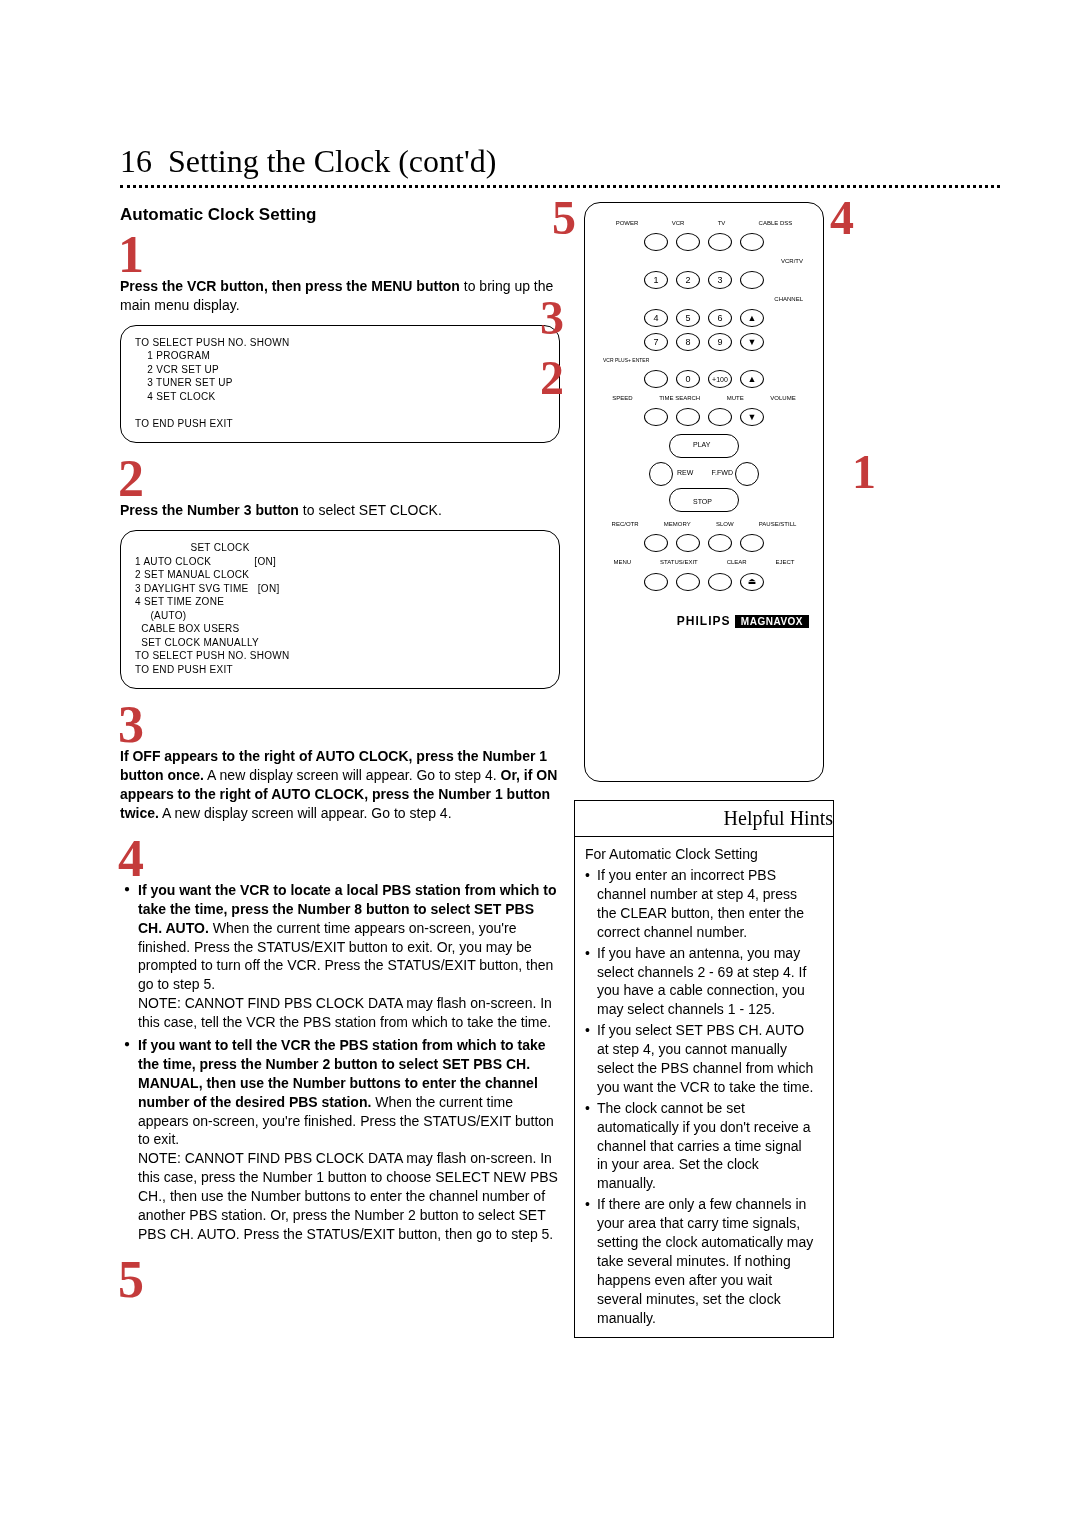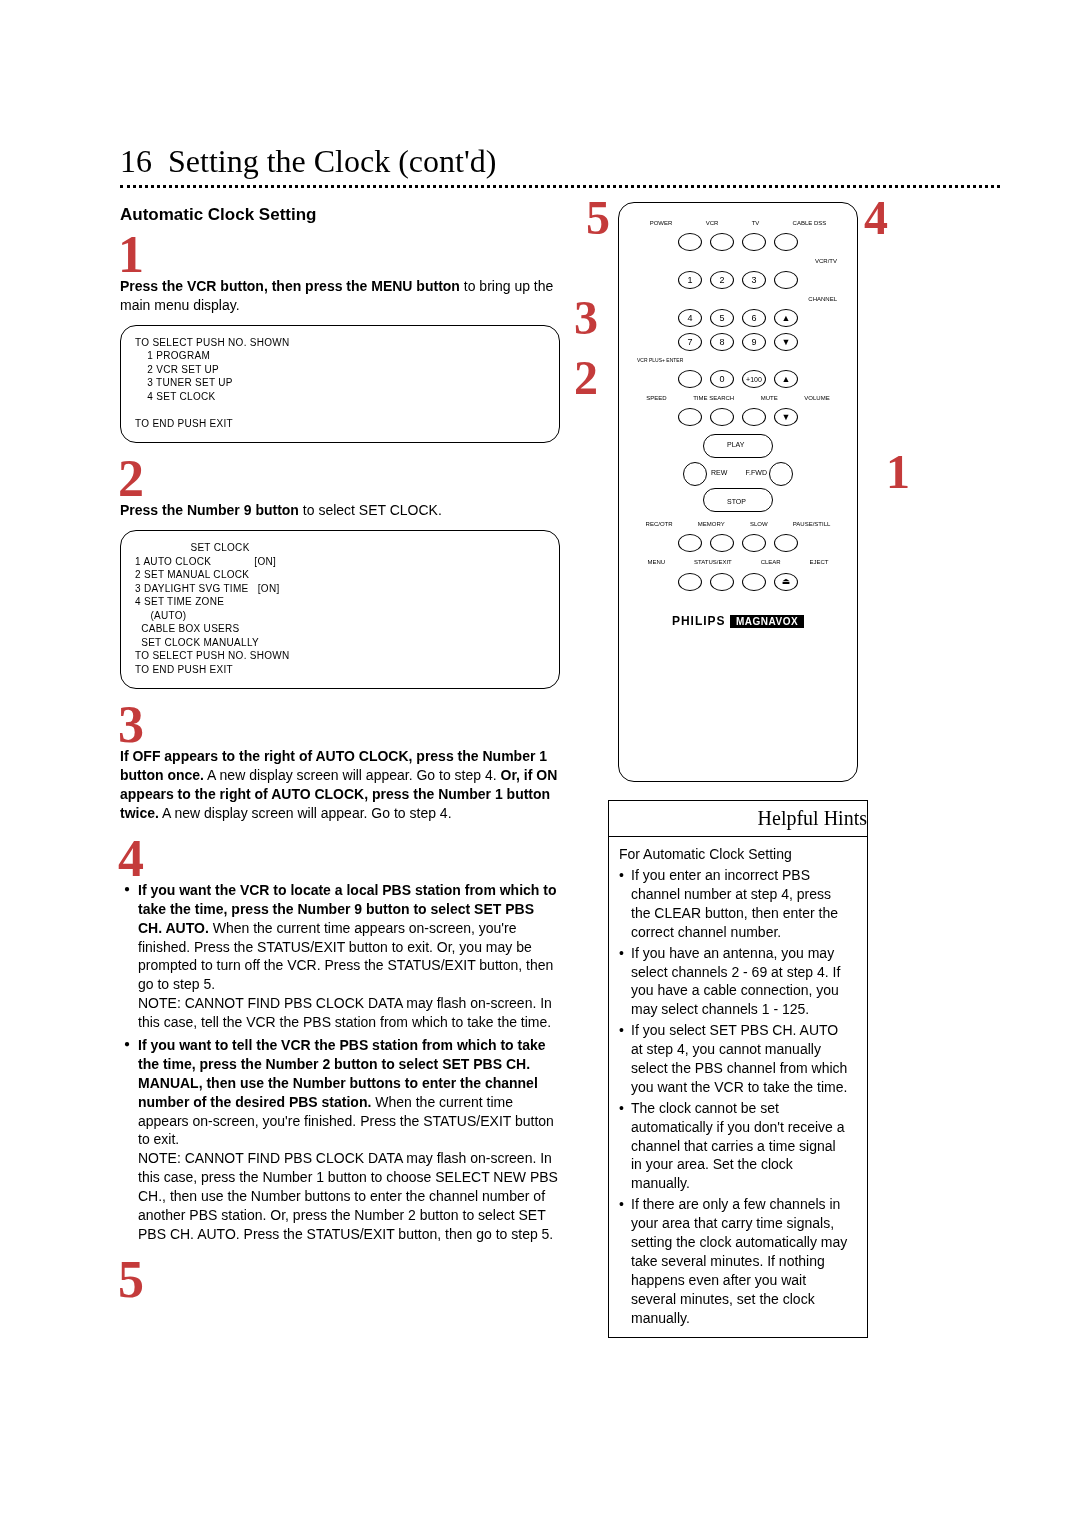--- a/index.html
+++ b/index.html
@@ -1,19 +1,19 @@
 <!DOCTYPE html>
 <html><head>
 <meta charset="utf-8">
 <style>
   *{box-sizing:border-box;margin:0;padding:0}
   body{width:1080px;height:1525px;font-family:Arial,Helvetica,sans-serif;color:#000;background:#fff;padding:140px 100px 40px 120px;position:relative;font-size:14px;line-height:1.35}
   .page-header{font-size:32px;font-weight:400;font-family:"Times New Roman",serif}
   .dotted{border:none;border-top:3px dotted #000;margin:2px 0 14px;width:880px}
-  .cols{display:flex;gap:48px;align-items:flex-start}
+  .cols{display:flex;gap:14px;align-items:flex-start}
   .left{width:440px}
   .right{width:260px;position:relative}
   .sub-head{font-weight:bold;font-size:17px;margin:2px 0 2px}
   .big-red{font-family:"Times New Roman",serif;font-size:52px;font-weight:bold;color:#c43b3b;line-height:1;margin:0 0 -4px -2px}
   .step-body{margin-top:-4px;margin-bottom:10px;font-size:14px}
   .step-body b{font-weight:bold}
   .osd{border:1px solid #000;border-radius:16px;padding:10px 14px 12px;font-size:10px;margin:8px 0 10px;font-family:Arial,sans-serif;white-space:pre;letter-spacing:.3px}
   .indent{margin-left:18px;position:relative}
   .bullet::before{content:"●";position:absolute;left:-14px;top:1px;font-size:10px}
   .note{font-size:14px}
@@ -21,21 +21,21 @@
   .rowbtn{display:flex;gap:8px;justify-content:center;margin:6px 0}
   .rbtn{border:1px solid #000;border-radius:50%;width:24px;height:18px;font-size:9px;display:flex;align-items:center;justify-content:center;background:#fff}
   .lbl-row{display:flex;justify-content:space-around;font-size:6px;margin-top:2px}
   .play-ring{margin:8px auto;width:110px;height:78px;position:relative}
   .arc{border:1px solid #000;border-radius:999px;width:70px;height:24px;position:absolute}
   .arc.top{top:0;left:20px}
   .arc.bot{bottom:0;left:20px}
   .arc.l{left:0;top:28px;width:24px;height:24px}
   .arc.r{right:0;top:28px;width:24px;height:24px}
   .ptxt{position:absolute;font-size:7px}
-  .brand{text-align:center;font-size:12px;margin-top:22px;letter-spacing:1px}
+  .brand{text-align:right;font-size:12px;margin-top:22px;letter-spacing:1px}
   .brand .box{background:#000;color:#fff;font-size:10px;padding:1px 6px;font-weight:bold;letter-spacing:.5px}
   .callout{position:absolute;font-family:"Times New Roman",serif;font-size:48px;font-weight:bold;color:#c43b3b;line-height:1}
   .c5{top:-8px;left:-22px}
   .c4{top:-8px;right:-20px}
   .c3{top:92px;left:-34px}
   .c2{top:152px;left:-34px}
   .c1{top:246px;right:-42px}
   .co-box{border:1px solid #000;margin-top:18px}
   .co-title{text-align:right;font-family:"Times New Roman",serif;font-size:20px;padding:4px 0;border-bottom:1px solid #000}
   .co-body{padding:8px 10px 10px;font-size:14px}
@@ -61,42 +61,42 @@
     <div class="osd">TO SELECT PUSH NO. SHOWN
     1 PROGRAM
     2 VCR SET UP
     3 TUNER SET UP
     4 SET CLOCK
 
 TO END PUSH EXIT</div>
 
     <div class="big-red">2</div>
     <div class="step-body">
-      <b>Press the Number 9 button</b><span> to select SET CLOCK.</span>
+      <b>Press the Number 3 button</b><span> to select SET CLOCK.</span>
     </div>
     <div class="osd">                  SET CLOCK
 1 AUTO CLOCK              [ON]
 2 SET MANUAL CLOCK
 3 DAYLIGHT SVG TIME   [ON]
 4 SET TIME ZONE
      (AUTO)
   CABLE BOX USERS
   SET CLOCK MANUALLY
 TO SELECT PUSH NO. SHOWN
 TO END PUSH EXIT</div>
 
     <div class="big-red">3</div>
     <div class="step-body">
       <b>If OFF appears to the right of AUTO CLOCK, press the Number 1 button once.</b><span> A new display screen will appear. Go to step 4. </span><b>Or, if ON appears to the right of AUTO CLOCK, press the Number 1 button twice.</b><span> A new display screen will appear. Go to step 4.</span>
     </div>
 
     <div class="big-red">4</div>
     <div class="step-body">
       <div class="indent bullet">
-        <b>If you want the VCR to locate a local PBS station from which to take the time, press the Number 9 button to select SET PBS CH. AUTO.</b><span> When the current time appears on-screen, you're finished. Press the STATUS/EXIT button to exit. Or, you may be prompted to turn off the VCR. Press the STATUS/EXIT button, then go to step 5.</span>
+        <b>If you want the VCR to locate a local PBS station from which to take the time, press the Number 8 button to select SET PBS CH. AUTO.</b><span> When the current time appears on-screen, you're finished. Press the STATUS/EXIT button to exit. Or, you may be prompted to turn off the VCR. Press the STATUS/EXIT button, then go to step 5.</span>
       </div>
       <div class="note indent">NOTE: CANNOT FIND PBS CLOCK DATA may flash on-screen. In this case, tell the VCR the PBS station from which to take the time.</div>
       <div class="indent bullet" style="margin-top:4px">
         <b>If you want to tell the VCR the PBS station from which to take the time, press the Number 2 button to select SET PBS CH. MANUAL, then use the Number buttons to enter the channel number of the desired PBS station.</b><span> When the current time appears on-screen, you're finished. Press the STATUS/EXIT button to exit.</span>
       </div>
       <div class="note indent">NOTE: CANNOT FIND PBS CLOCK DATA may flash on-screen. In this case, press the Number 1 button to choose SELECT NEW PBS CH., then use the Number buttons to enter the channel number of another PBS station. Or, press the Number 2 button to select SET PBS CH. AUTO. Press the STATUS/EXIT button, then go to step 5.</div>
     </div>
 
     <div class="big-red">5</div>
   </div>

